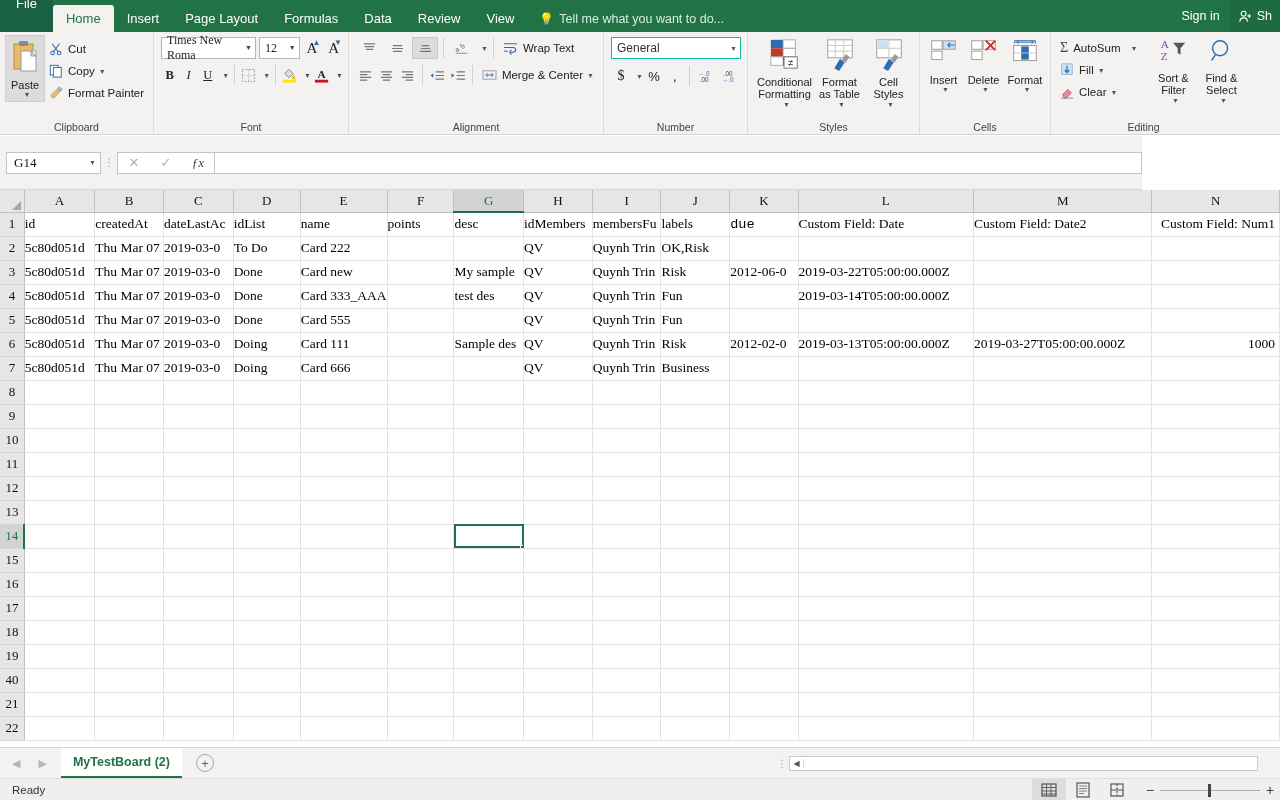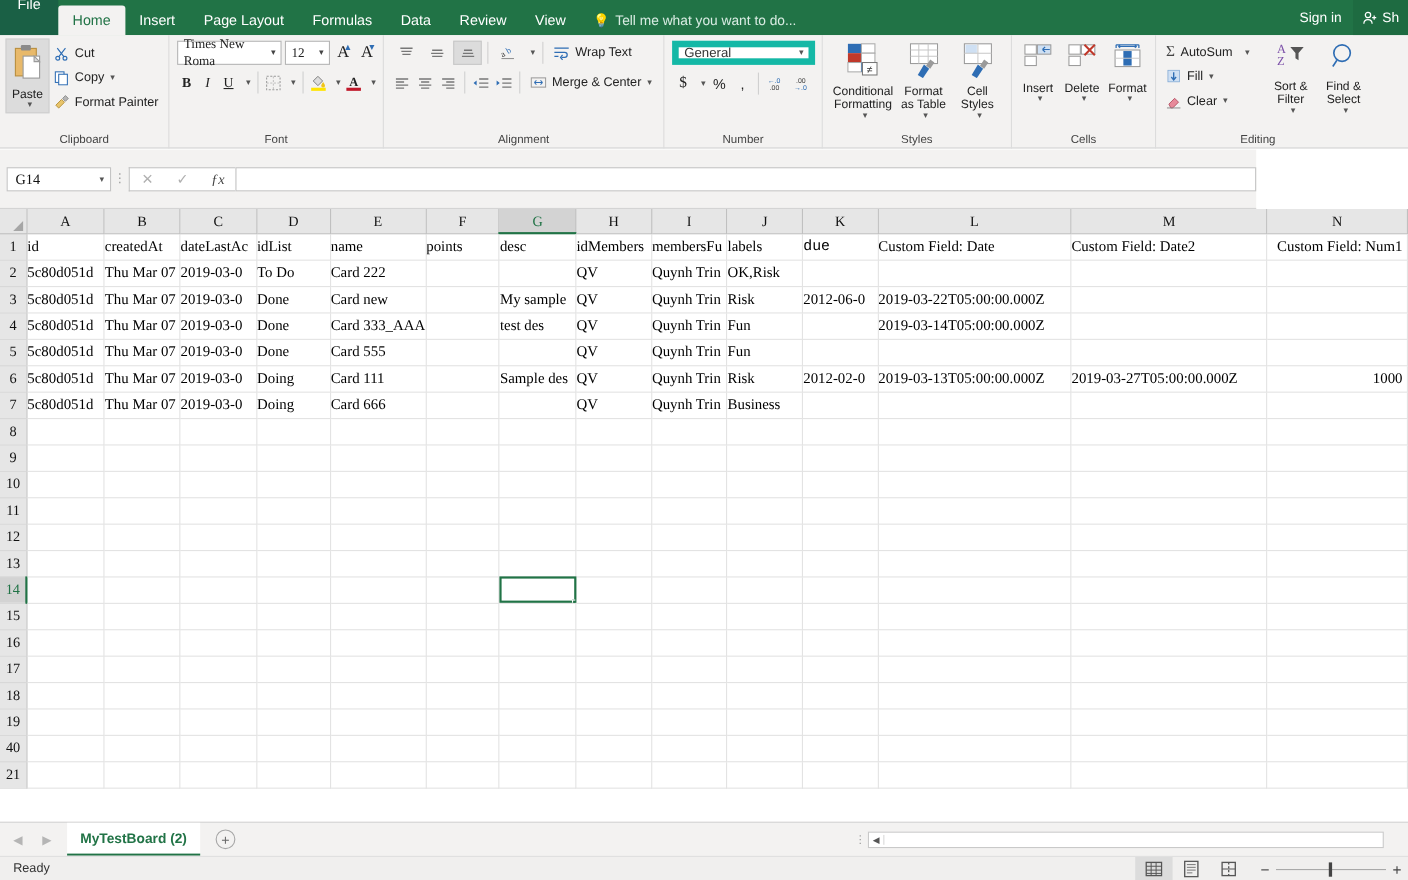--- a/index.html
+++ b/index.html
@@ -95,21 +95,21 @@
   .growA { font-family: "Liberation Serif", serif; font-size: 15px; position: relative; }
   .growA sup { font-size: 8px; color: #2e6db4; position: absolute; top: 1px; right: 1px; }
   .divider-v { width: 1px; height: 20px; background: #d0d0d0; margin: 0 3px; }
 
   
   .alignrow { display: flex; align-items: center; gap: 2px; padding: 2px 0 0 2px; }
   .alignrow2 { display: flex; align-items: center; gap: 2px; padding: 5px 0 0 2px; }
 
   
   .numfmt {
-    width: 130px; height: 22px; background: #fff; border: 6px solid #14b8a6;
+    width: 130px; height: 22px; background: #fff; border: 1px solid #14b8a6;
     font-size: 12px; display: flex; align-items: center;
     justify-content: space-between; padding: 0 3px 0 5px; color: #333;
   }
   .numrow2 { display: flex; align-items: center; gap: 1px; padding: 6px 0 0 2px; }
 
   
   .fbar {
     position: absolute; top: 136px; left: 0; width: 1142px; height: 54px;
     background: #f3f2f1; display: flex; align-items: center;
     border-bottom: 1px solid #d4d4d4;
@@ -995,20 +995,37 @@
             <td class="cell" style="width: 69px;"></td>
             <td class="cell" style="width: 70px;"></td>
             <td class="cell" style="width: 69px;"></td>
             <td class="cell" style="width: 69px;"></td>
             <td class="cell" style="width: 70px;"></td>
             <td class="cell" style="width: 69px;"></td>
             <td class="cell" style="width: 177px;"></td>
             <td class="cell" style="width: 180px;"></td>
             <td class="cell num" style="width: 128px;"></td>
           </tr>
+          <tr>
+            <td class="rowh">22</td>
+            <td class="cell" style="width: 71px;"></td>
+            <td class="cell" style="width: 69px;"></td>
+            <td class="cell" style="width: 70px;"></td>
+            <td class="cell" style="width: 69px;"></td>
+            <td class="cell" style="width: 70px;"></td>
+            <td class="cell" style="width: 69px;"></td>
+            <td class="cell" style="width: 70px;"></td>
+            <td class="cell" style="width: 69px;"></td>
+            <td class="cell" style="width: 69px;"></td>
+            <td class="cell" style="width: 70px;"></td>
+            <td class="cell" style="width: 69px;"></td>
+            <td class="cell" style="width: 177px;"></td>
+            <td class="cell" style="width: 180px;"></td>
+            <td class="cell num" style="width: 128px;"></td>
+          </tr>
         </tbody>
     </table>
   </div>
 
   <div class="sheetbar">
     <div class="navarrows">
       <span>◀</span>
       <span>▶</span>
     </div>
     <div class="sheettab">MyTestBoard (2)</div>

